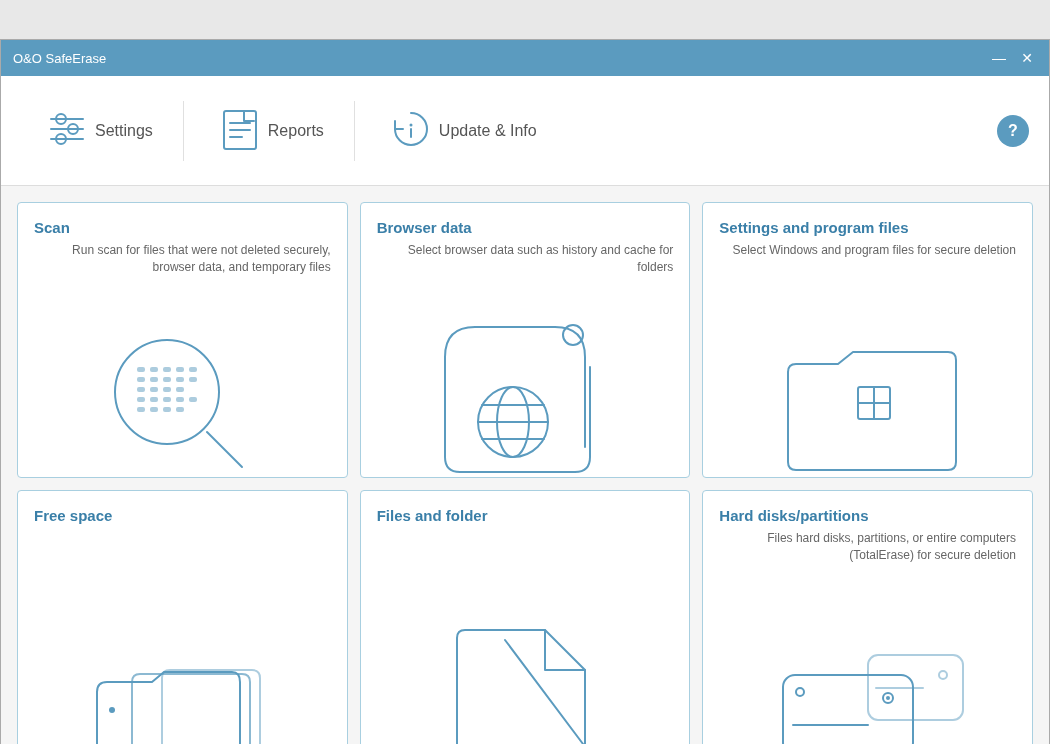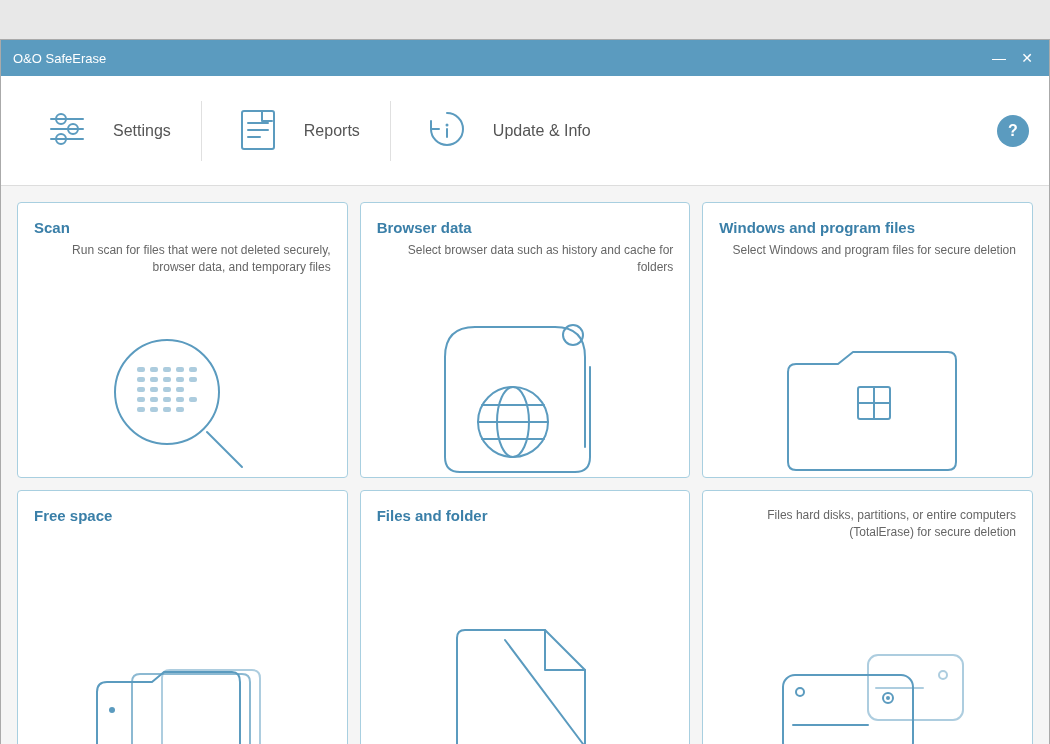--- a/index.html
+++ b/index.html
@@ -55,21 +55,21 @@
       align-items: center;
       padding: 0 20px;
       height: 110px;
       flex-shrink: 0;
       position: relative;
     }
 
     .toolbar-item {
       display: flex;
       align-items: center;
-      gap: 20px;
+      gap: 2px;
       cursor: pointer;
       padding: 10px 20px;
       border-radius: 4px;
     }
 
     .toolbar-label {
       font-size: 16px;
       color: #555;
       font-weight: 400;
     }
@@ -284,21 +284,21 @@
           <line x1="53" y1="105" x2="123" y2="105" class="icon-stroke" stroke-width="2"></line>
           <line x1="57" y1="88" x2="119" y2="88" class="icon-stroke" stroke-width="2"></line>
           <line x1="57" y1="122" x2="119" y2="122" class="icon-stroke" stroke-width="2"></line>
 
           <circle cx="148" cy="18" r="10" class="icon-stroke" stroke-width="2"></circle>
         </svg>
       </div>
     </div>
 
     <div class="card">
-      <div class="card-title">Windows and program files</div>
+      <div class="card-title">Settings and program files</div>
       <div class="card-desc">Select Windows and program files for secure deletion</div>
       <div class="card-icon">
         <svg width="220" height="155" viewBox="0 0 220 155">
 
           <path d="M30,140 L30,50 Q30,42 38,42 L80,42 L95,30 L190,30 Q198,30 198,38 L198,140 Q198,148 190,148 L38,148 Q30,148 30,140 Z" class="icon-stroke" stroke-width="2.5" fill="none"></path>
 
           <rect x="100" y="65" width="32" height="32" rx="2" class="icon-stroke" stroke-width="2" fill="none"></rect>
           <line x1="116" y1="65" x2="116" y2="97" class="icon-stroke" stroke-width="2"></line>
           <line x1="100" y1="81" x2="132" y2="81" class="icon-stroke" stroke-width="2"></line>
         </svg>
@@ -330,20 +330,21 @@
 
           <polyline points="120,20 120,60 160,60" class="icon-stroke" stroke-width="2"></polyline>
 
           <line x1="80" y1="30" x2="170" y2="150" class="icon-stroke" stroke-width="2.5"></line>
           <polyline points="155,148 170,150 162,136" class="icon-stroke" stroke-width="2"></polyline>
         </svg>
       </div>
     </div>
 
     <div class="card">
+      <div class="card-title">Hard disks/partitions</div>
       <div class="card-desc">Files hard disks, partitions, or entire computers (TotalErase) for secure deletion</div>
       <div class="card-icon">
         <svg width="220" height="155" viewBox="0 0 220 155">
 
           <rect x="110" y="45" width="95" height="65" rx="10" class="icon-stroke" stroke-width="2" fill="none" opacity="0.5"></rect>
           <circle cx="185" cy="65" r="4" class="icon-stroke" stroke-width="1.5" fill="none" opacity="0.5"></circle>
           <line x1="118" y1="78" x2="165" y2="78" class="icon-stroke" stroke-width="1.5" opacity="0.5"></line>
 
           <rect x="25" y="65" width="130" height="80" rx="12" class="icon-stroke" stroke-width="2.5" fill="white"></rect>
           <circle cx="130" cy="88" r="5" class="icon-stroke" stroke-width="2" fill="none"></circle>

